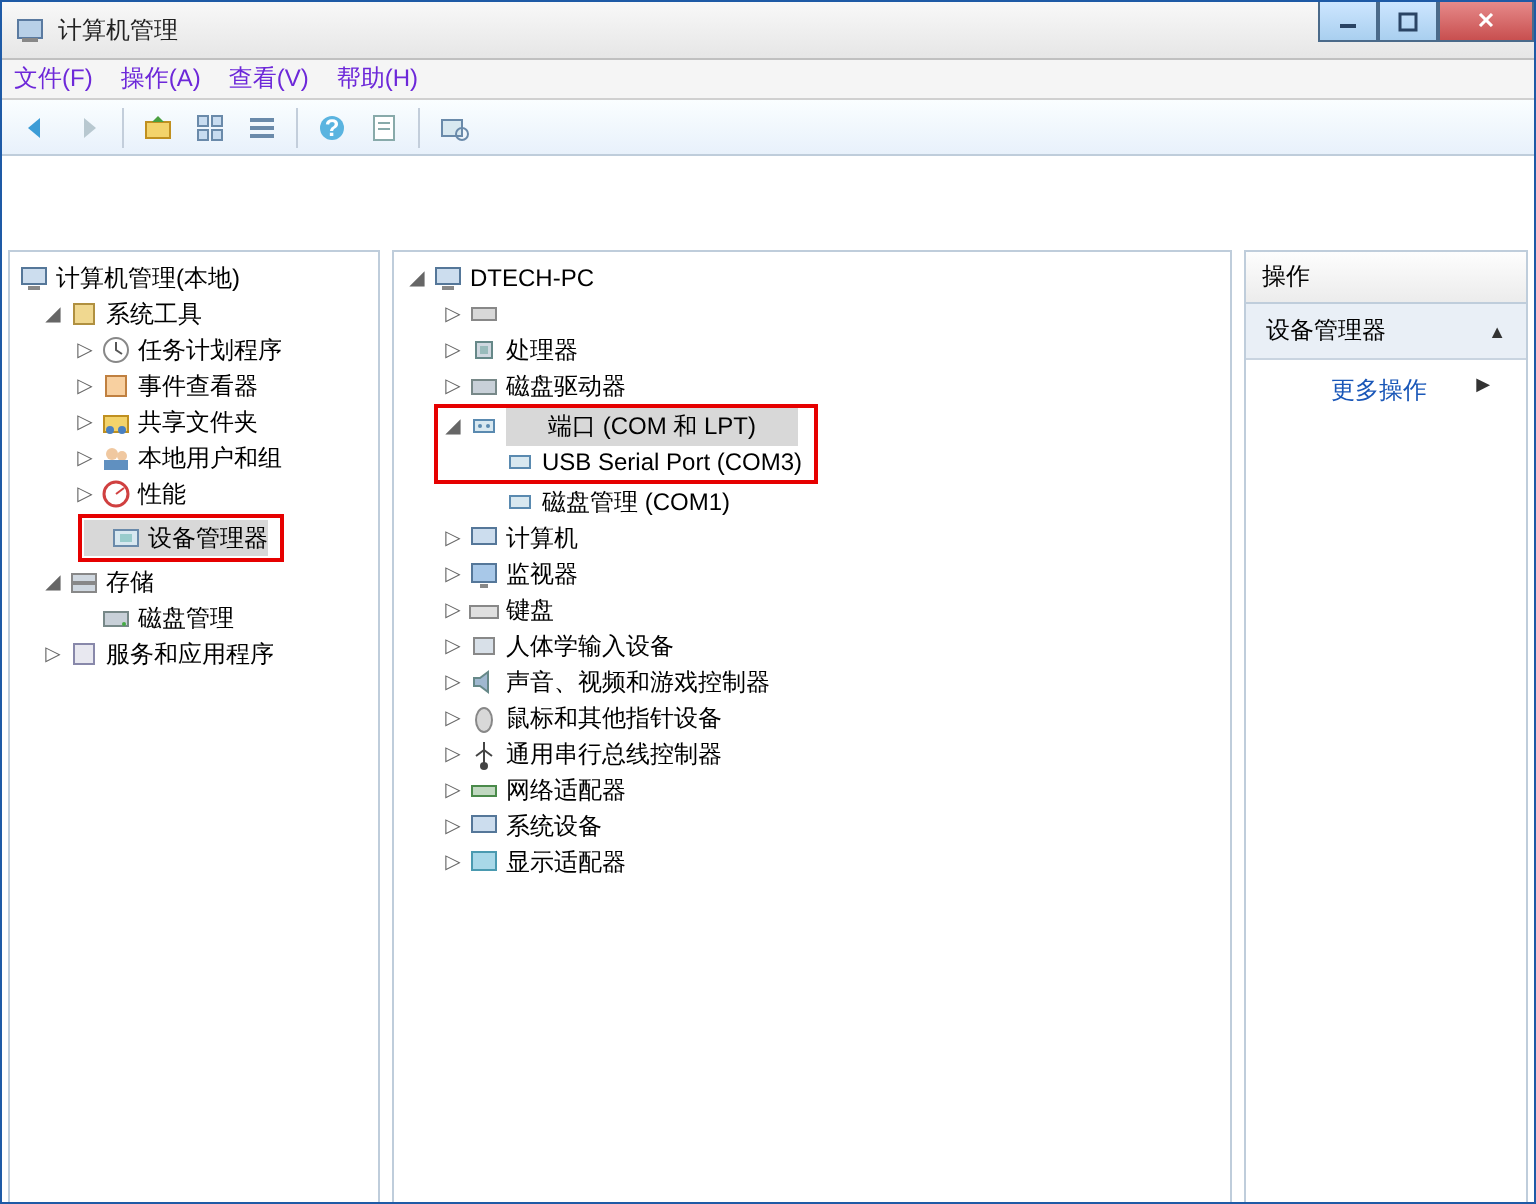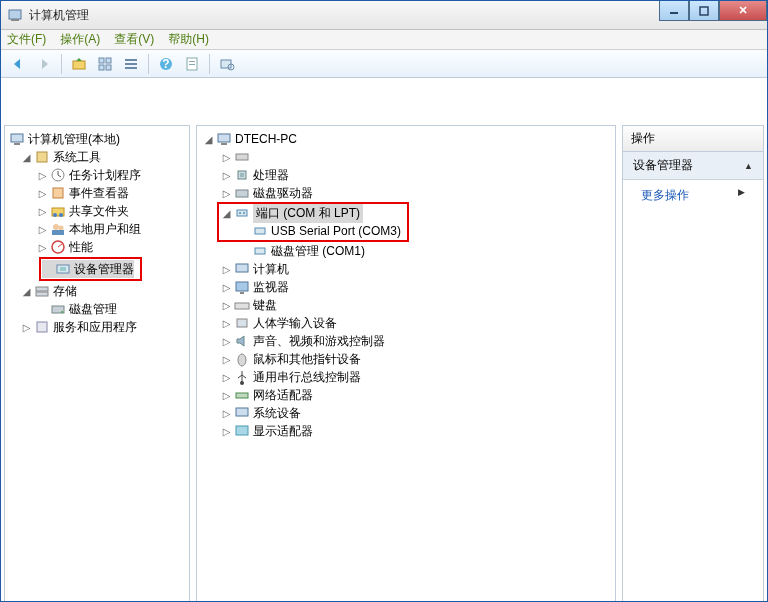--- a/index.html
+++ b/index.html
@@ -6,38 +6,38 @@
 body { background: #fff; width: 768px; height: 602px; overflow: hidden; border: 1px solid #1e5aa6; }
 .titlebar { height: 29px; background: linear-gradient(#f8f8f8,#e6e6e6); border-bottom: 1px solid #c0c0c0; display: flex; align-items: center; padding-left: 6px; position: relative; }
 .titlebar .icon { width: 16px; height: 16px; margin-right: 6px; }
 .title-text { color: #222; }
 .win-controls { position: absolute; right: 0; top: 0; display: flex; }
 .win-btn { width: 30px; height: 20px; border: 1px solid #4a6a8a; border-top: none; display: flex; align-items: center; justify-content: center; font-size: 11px; }
 .win-min { background: linear-gradient(#cde6ff,#a9cfef); }
 .win-max { background: linear-gradient(#cde6ff,#a9cfef); }
 .win-close { width: 48px; background: linear-gradient(#e68a8a,#c84f4f); color: #fff; font-weight: bold; }
 .menubar { height: 20px; background: #f5f5f5; border-bottom: 1px solid #d0d0d0; display: flex; align-items: center; padding-left: 6px; gap: 14px; }
-.menubar span { color: #4d7c0f; }
+.menubar span { color: #6d28d9; }
 .toolbar { height: 28px; background: linear-gradient(#fafeff,#e8f1fb); border-bottom: 1px solid #bfcddb; display: flex; align-items: center; padding-left: 6px; gap: 4px; }
 .tbtn { width: 22px; height: 22px; display: flex; align-items: center; justify-content: center; border: 1px solid transparent; }
 .sep { width: 1px; height: 20px; background: #c3cedb; margin: 0 2px; }
 .content { display: flex; height: calc(100% - 29px - 20px - 28px); margin-top: 44px; }
 .panel { border: 1px solid #bfcddb; margin: 3px; background: #fff; overflow: auto; }
 .left-panel { width: 186px; }
 .main-panel { flex: 1; }
 .right-panel { width: 142px; padding: 0; overflow: hidden; }
 .tree { padding: 4px 2px; }
 .tree-item { display: flex; align-items: center; height: 18px; white-space: nowrap; }
 .expander { width: 11px; height: 11px; display: inline-flex; align-items: center; justify-content: center; margin-right: 2px; color: #666; font-size: 10px; cursor: pointer; }
 .ticon { width: 16px; height: 16px; margin-right: 3px; display: inline-flex; align-items: center; justify-content: center; }
 .selected { background: #d8d8d8; }
 .hl-red { border: 2px solid #e60000; }
 .right-header { background: linear-gradient(#fdfdfd,#ececec); border-bottom: 1px solid #bfcddb; padding: 4px 8px; font-weight: normal; }
 .right-section { background: #e9eff6; border-bottom: 1px solid #c9d4e0; padding: 5px 10px; display: flex; justify-content: space-between; align-items: center; }
-.right-link { padding: 7px 18px; color: #1a57b8; }
+.right-link { padding: 7px 18px; color: #1a57b8; text-align: center; }
 svg { display: block; }
 </style>
 </head>
 <body>
 
 <div class="titlebar">
   <span class="icon">
     <svg width="16" height="16">
         <rect x="2" y="3" width="12" height="9" fill="#b8d0e8" stroke="#5a7aa0"></rect>
         <rect x="4" y="12" width="8" height="2" fill="#888"></rect>
@@ -285,21 +285,21 @@
         <div class="hl-red" style="display:inline-block; padding:0 6px 0 2px;">
           <div class="tree-item">
             <span class="expander">◢</span>
             <span class="ticon">
                 <svg width="16" height="16">
                   <rect x="3" y="5" width="10" height="6" fill="#d8e8f0" stroke="#5a8ab0"></rect>
                   <circle cx="6" cy="8" r="1" fill="#5a8ab0"></circle>
                   <circle cx="10" cy="8" r="1" fill="#5a8ab0"></circle>
                 </svg>
               </span>
-            <span class="selected" style="padding:1px 3px">端口 (COM 和 LPT)</span>
+            <span class="selected" style="padding:1px 21px">端口 (COM 和 LPT)</span>
           </div>
           <div class="tree-item" style="padding-left:18px">
             <span class="expander" style="visibility:hidden">▷</span>
             <span class="ticon">
                 <svg width="16" height="16">
                   <rect x="3" y="5" width="10" height="6" fill="#d8e8f0" stroke="#5a8ab0"></rect>
                 </svg>
               </span>
             <span>USB Serial Port (COM3)</span>
           </div>

